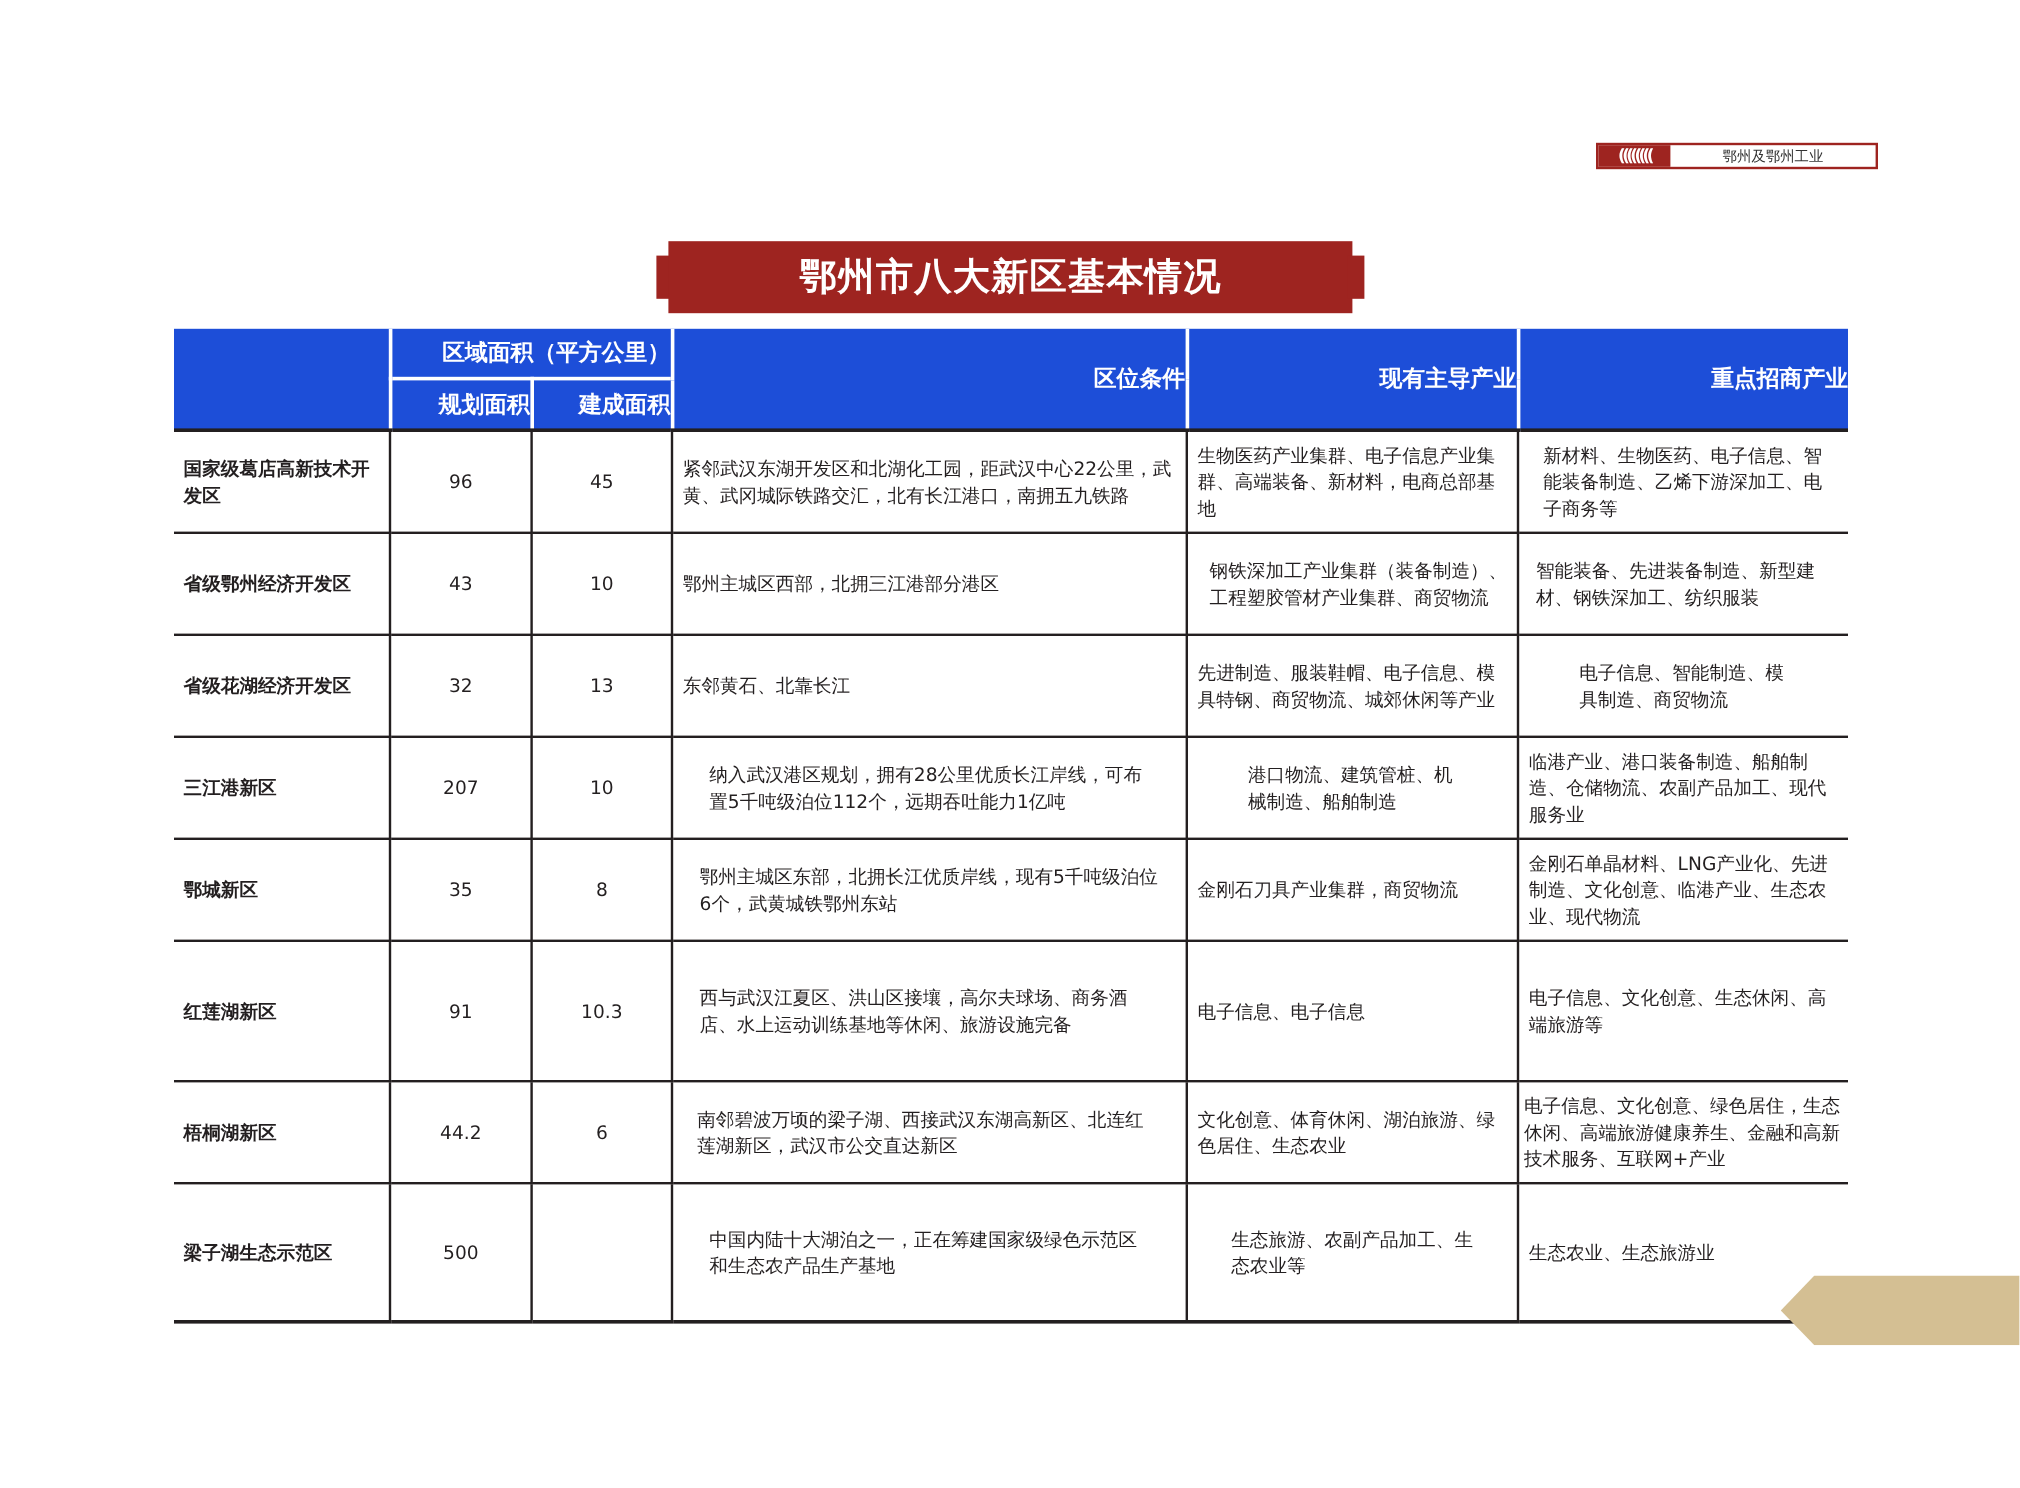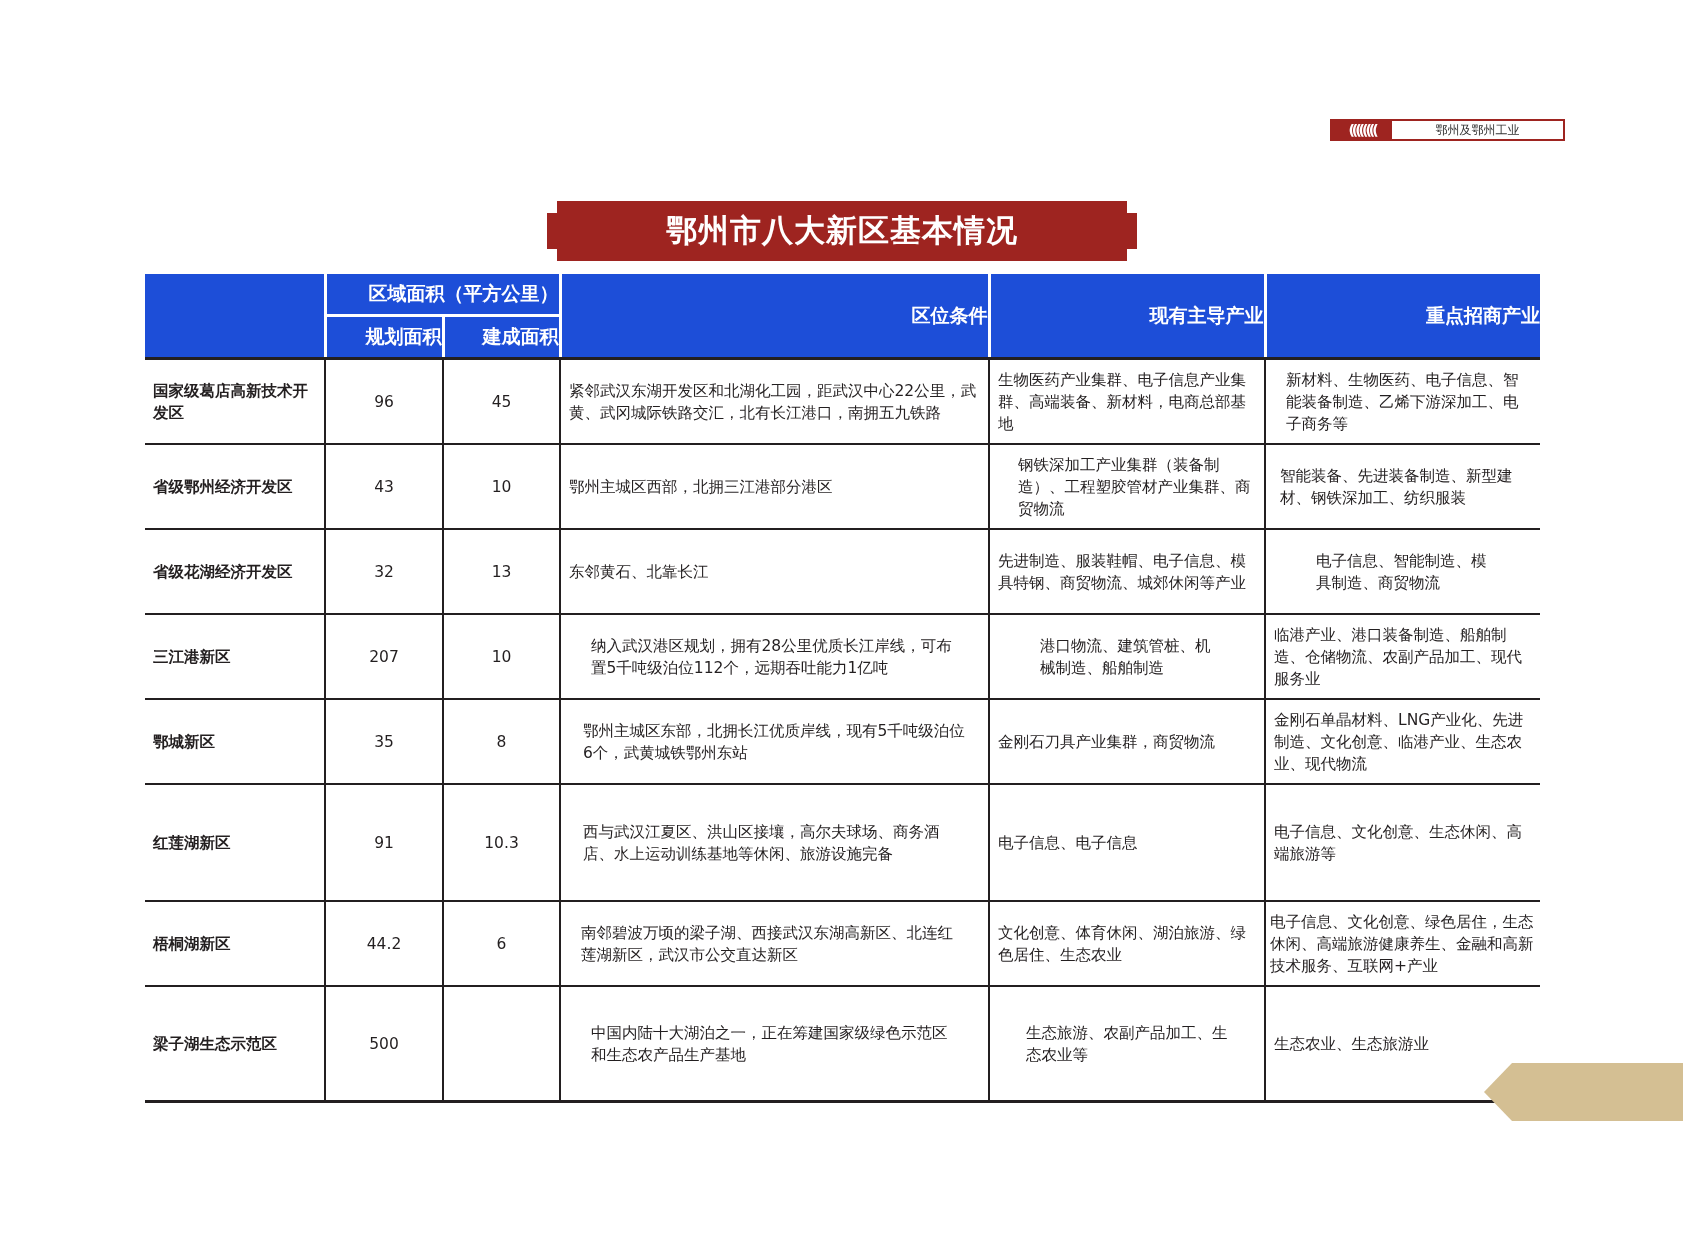--- a/index.html
+++ b/index.html
@@ -111,21 +111,21 @@
       <td class="num">45</td>
       <td>紧邻武汉东湖开发区和北湖化工园，距武汉中心22公里，武黄、武冈城际铁路交汇，北有长江港口，南拥五九铁路</td>
       <td>生物医药产业集群、电子信息产业集群、高端装备、新材料，电商总部基地</td>
       <td style="padding-left:20px">新材料、生物医药、电子信息、智能装备制造、乙烯下游深加工、电子商务等</td>
     </tr>
     <tr>
       <td class="name">省级鄂州经济开发区</td>
       <td class="num">43</td>
       <td class="num">10</td>
       <td class="center big">鄂州主城区西部，北拥三江港部分港区</td>
-      <td style="padding-left:28px">钢铁深加工产业集群（装备制造）、工程塑胶管材产业集群、商贸物流</td>
+      <td style="padding-left:18px">钢铁深加工产业集群（装备制造）、工程塑胶管材产业集群、商贸物流</td>
       <td style="padding-left:14px">智能装备、先进装备制造、新型建材、钢铁深加工、纺织服装</td>
     </tr>
     <tr>
       <td class="name">省级花湖经济开发区</td>
       <td class="num">32</td>
       <td class="num">13</td>
       <td class="center big">东邻黄石、北靠长江</td>
       <td>先进制造、服装鞋帽、电子信息、模具特钢、商贸物流、城郊休闲等产业</td>
       <td style="padding:0 50px">电子信息、智能制造、模具制造、商贸物流</td>
     </tr>

